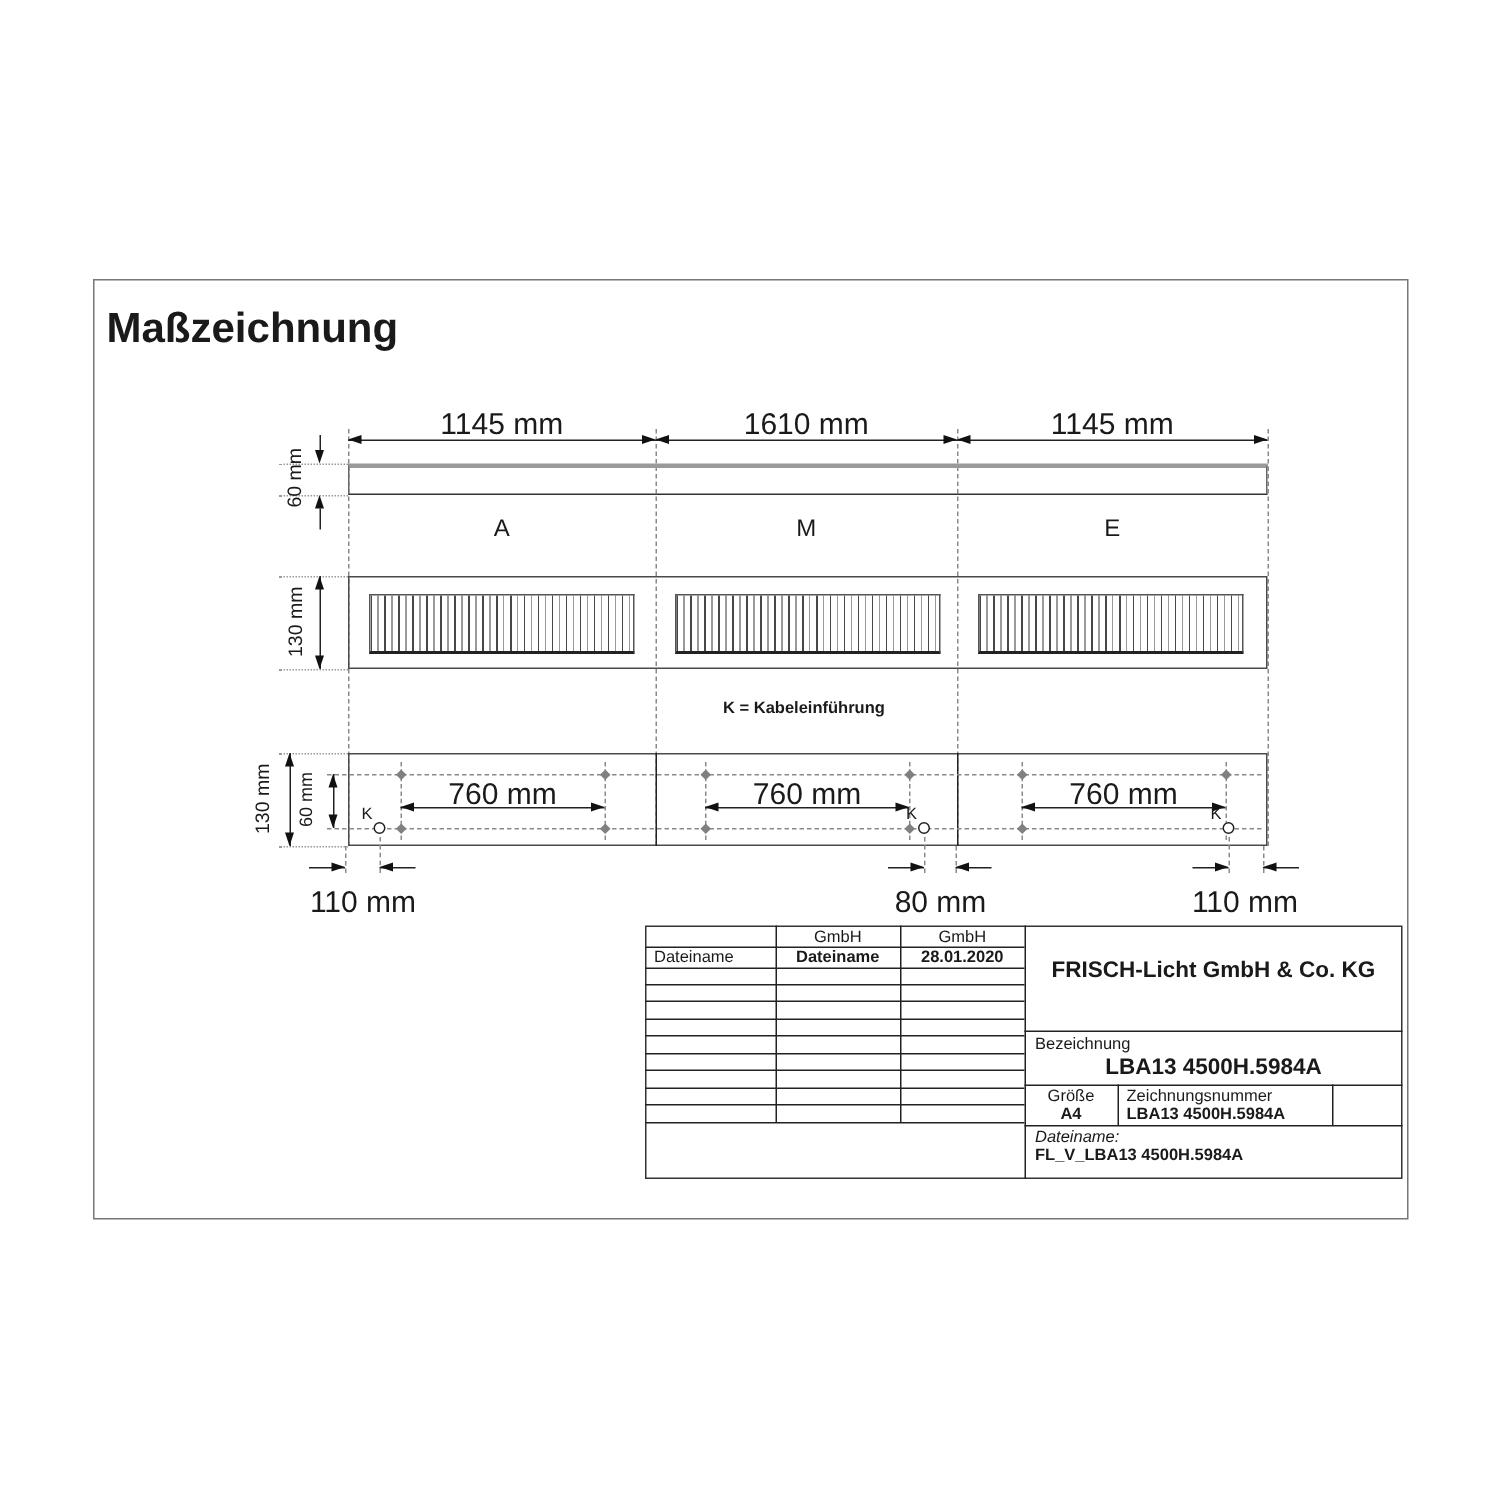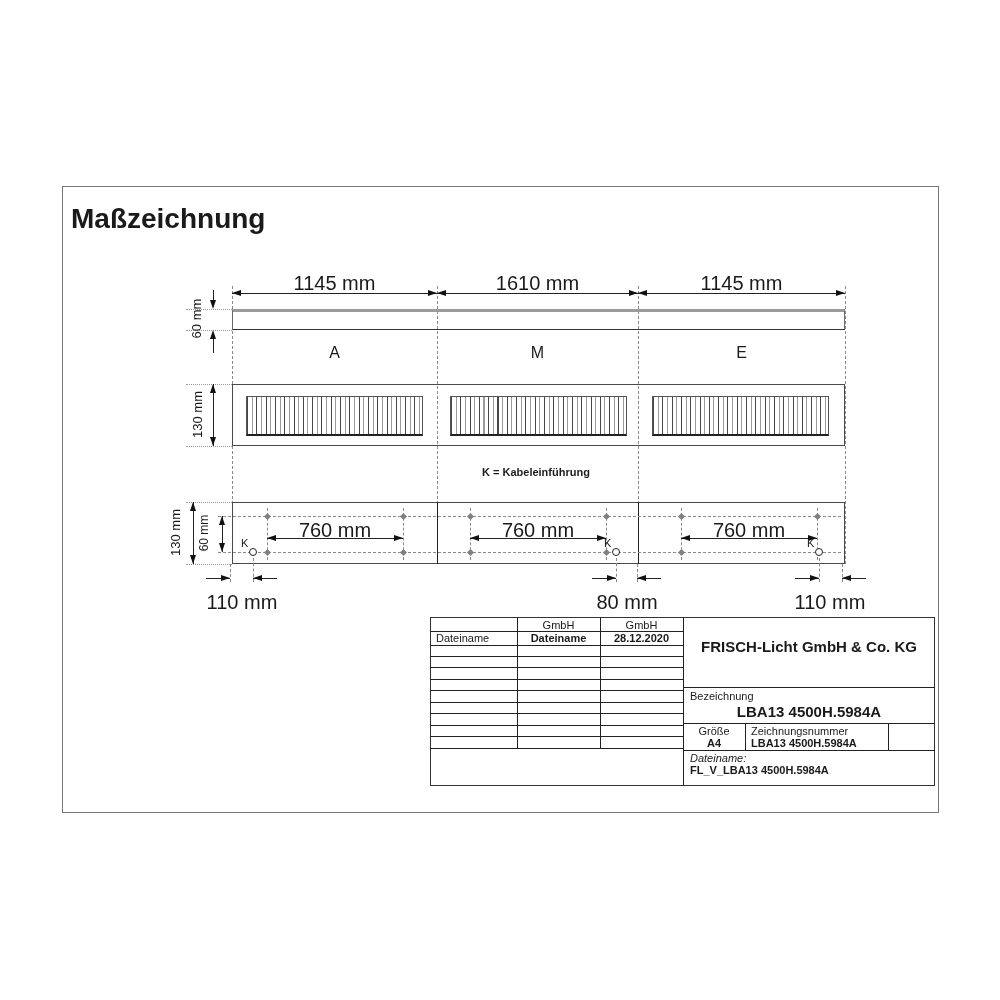--- a/index.html
+++ b/index.html
@@ -196,21 +196,21 @@
     <div class="hline" style="left:430px;top:748px;width:253px;"></div>
 
     <div class="hline" style="left:683px;top:687px;width:252px;"></div>
     <div class="hline" style="left:683px;top:723px;width:252px;"></div>
     <div class="hline" style="left:683px;top:750px;width:252px;"></div>
 
     <div class="tb-text ctr" style="left:517px;top:619px;width:83px;">GmbH</div>
     <div class="tb-text ctr" style="left:600px;top:619px;width:83px;">GmbH</div>
     <div class="tb-text" style="left:436px;top:632px;">Dateiname</div>
     <div class="tb-text tb-bold ctr" style="left:517px;top:632px;width:83px;">Dateiname</div>
-    <div class="tb-text tb-bold ctr" style="left:600px;top:632px;width:83px;">28.12.2020</div>
+    <div class="tb-text tb-bold ctr" style="left:600px;top:632px;width:83px;">28.01.2020</div>
 
     <div class="abs tb-big" style="left:683px;top:638px;width:252px;">FRISCH-Licht GmbH &amp; Co. KG</div>
     <div class="tb-text" style="left:690px;top:690px;">Bezeichnung</div>
     <div class="abs tb-big" style="left:683px;top:703px;width:252px;">LBA13 4500H.5984A</div>
     <div class="tb-text ctr" style="left:683px;top:725px;width:62px;">Größe</div>
     <div class="tb-text tb-bold ctr" style="left:683px;top:737px;width:62px;">A4</div>
     <div class="tb-text" style="left:751px;top:725px;">Zeichnungsnummer</div>
     <div class="tb-text tb-bold" style="left:751px;top:737px;">LBA13 4500H.5984A</div>
     <div class="tb-text" style="left:690px;top:752px;font-style:italic;">Dateiname:</div>
     <div class="tb-text tb-bold" style="left:690px;top:764px;">FL_V_LBA13 4500H.5984A</div>

